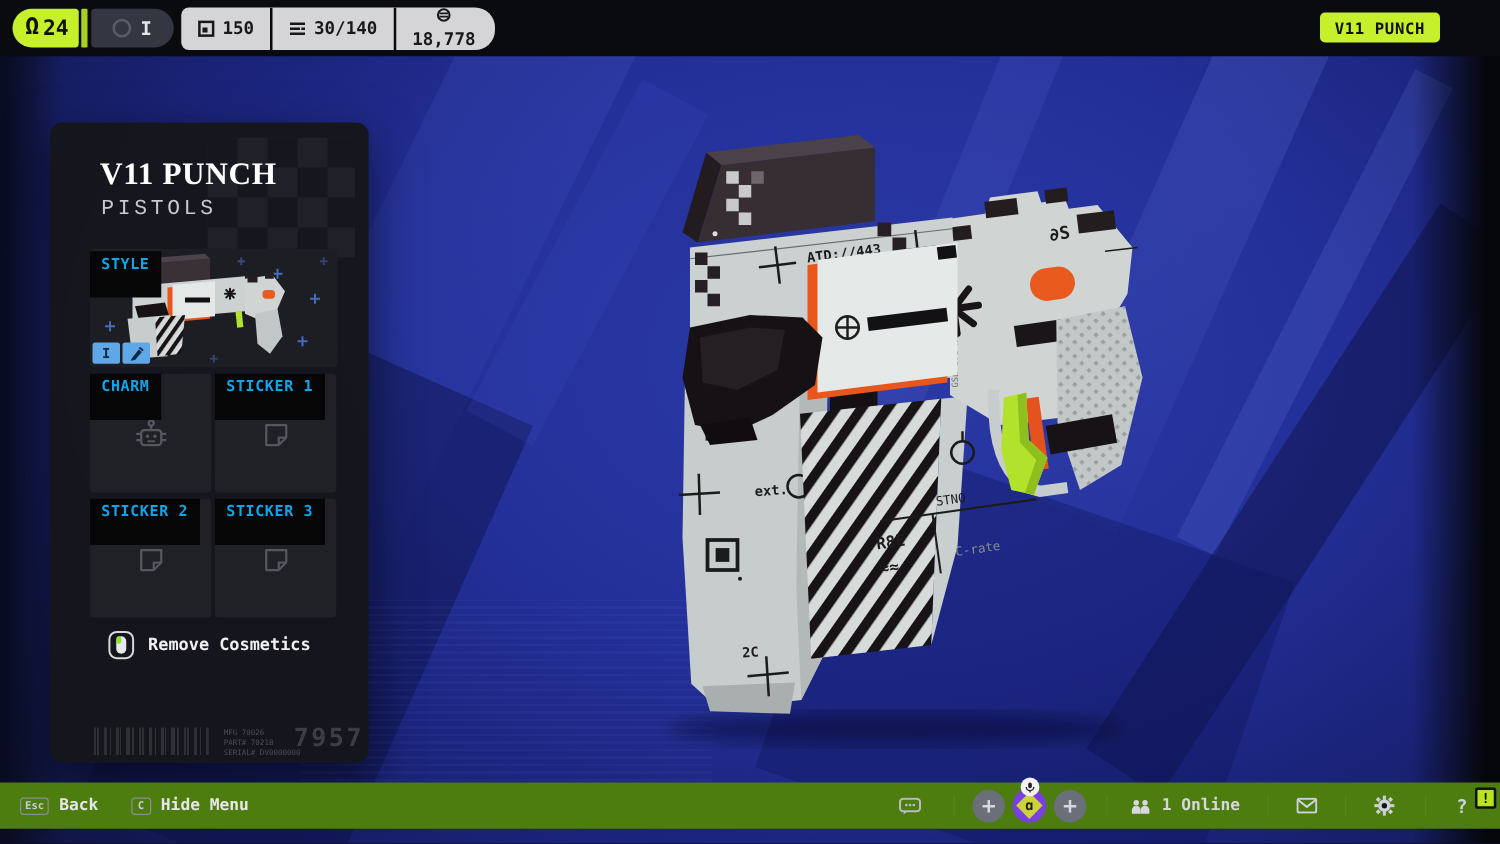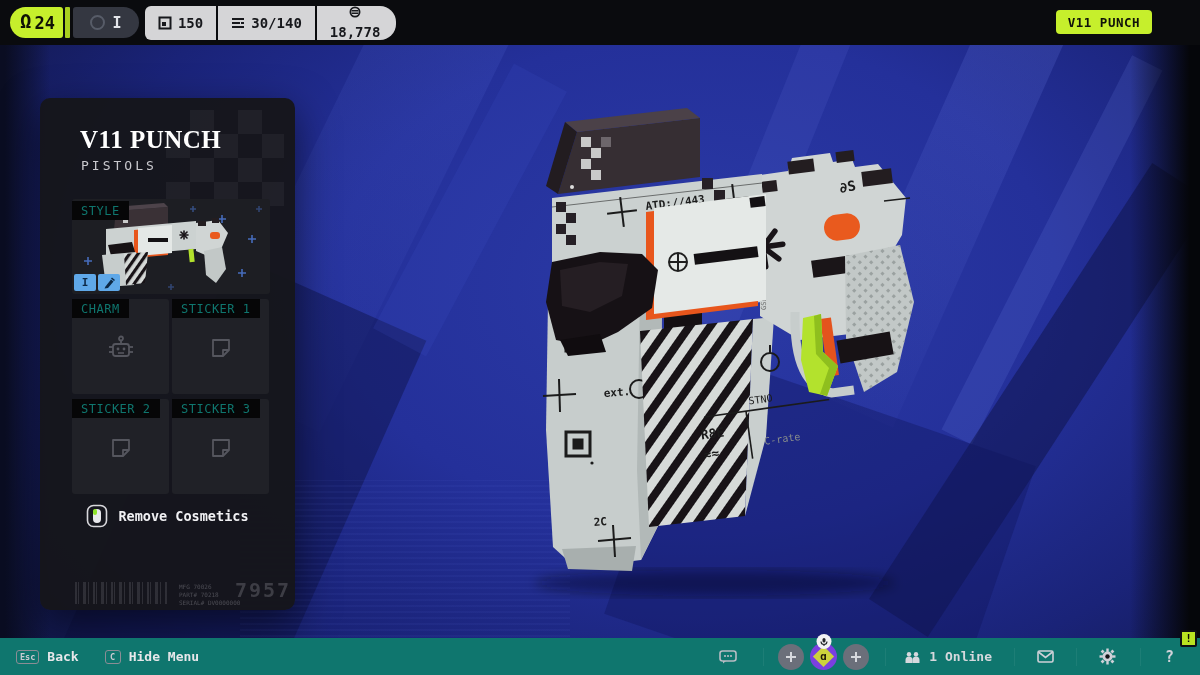--- a/index.html
+++ b/index.html
@@ -42,23 +42,23 @@
   .panel { position:absolute; left:40px; top:98px; width:255px; height:512px;
     background:rgba(22,22,27,.97); border-radius:10px; z-index:20;
     box-shadow:0 14px 40px rgba(0,0,0,.55); }
   .chk { position:absolute; opacity:1;
     background:repeating-conic-gradient(rgba(255,255,255,.045) 0% 25%, transparent 0% 50%);
     background-size:48px 48px; }
   .chk1 { left:126px; top:12px; width:118px; height:98px; }
   .chk2 { left:56px; top:126px; width:96px; height:44px; background-size:44px 44px; }
   .panel-title { position:absolute; left:40px; top:28px; color:#ffffff;
     font-family:"Liberation Serif", serif; font-weight:bold; font-size:25px; letter-spacing:.5px; }
-  .panel-sub { position:absolute; left:41px; top:60px; color:#c9c9ce; font-size:13px; letter-spacing:3px; }
-  .tab-label { position:absolute; background:#060607; color:#0f766e; font-weight:normal; font-size:12px;
-    padding:3px 9px 2px; z-index:3; letter-spacing:.5px; }
+  .panel-sub { position:absolute; left:41px; top:60px; color:#c9c9ce; font-size:17px; letter-spacing:3px;font-family:Liberation Mono, monospace; }
+  .tab-label { position:absolute; background:#060607; color:#0ea5e9; font-weight:bold; font-size:12px;
+    padding:3px 9px 20px; z-index:3; letter-spacing:.5px; }
   .style-label { left:32px; top:103px; }
   .style-box { position:absolute; left:32px; top:101px; width:198px; height:95px;
     background:#1d1e23; border-radius:3px; cursor:pointer; }
   .style-badges { position:absolute; left:2px; bottom:3px; display:flex; gap:2px; z-index:3; }
   .sbadge { width:22px; height:17px; background:#5fa8e8; border-radius:2px; display:flex;
     align-items:center; justify-content:center; color:#0c2845; font-weight:bold; font-size:11px; }
   .slots { position:absolute; left:32px; top:201px; display:grid;
     grid-template-columns:97px 97px; grid-auto-rows:95px; column-gap:3px; row-gap:5px; }
   .slot { position:relative; background:#202127; border-radius:3px; cursor:pointer; }
   .slot .tab-label { left:0; top:0; }
@@ -74,21 +74,21 @@
   .footer-lines { position:absolute; left:104px; top:3px; font-size:6px; line-height:8px;
     color:#707078; opacity:.6; white-space:nowrap; }
   .matrix { position:absolute; left:160px; top:-2px; font-weight:bold; font-size:20px;
     letter-spacing:2px; color:#45454d; opacity:.85; }
 
   
   .viewport { position:absolute; left:0; top:45px; right:0; bottom:37px; cursor:grab; }
   .gun-svg { position:absolute; left:0; top:-45px; pointer-events:none; }
 
   
-  .bottombar { position:absolute; left:0; bottom:0; width:100%; height:37px; background:#0f766e;
+  .bottombar { position:absolute; left:0; bottom:12px; width:100%; height:37px; background:#4d7c0f;
     display:flex; align-items:center; z-index:30; color:#e7e7ea; }
   .key { border:1.5px solid #8b8d95; border-radius:3px; color:#c9cbd2; font-size:8.5px;
     font-weight:bold; padding:1px 3px; min-width:16px; text-align:center; display:inline-block; }
   .bb-item { display:flex; align-items:center; gap:8px; font-weight:bold; font-size:13px; cursor:pointer; }
   .bb-left { display:flex; gap:26px; margin-left:16px; }
   .bb-right { position:absolute; right:0; top:0; height:37px; display:flex; align-items:center; }
   .sep { width:1px; height:18px; background:rgba(255,255,255,.06); }
   .plus-btn { width:26px; height:26px; border-radius:50%; background:#6b6f7a; display:flex;
     align-items:center; justify-content:center; cursor:pointer; }
   .avatar { position:relative; width:27px; height:27px; border-radius:50%; background:#7a3fe0;

